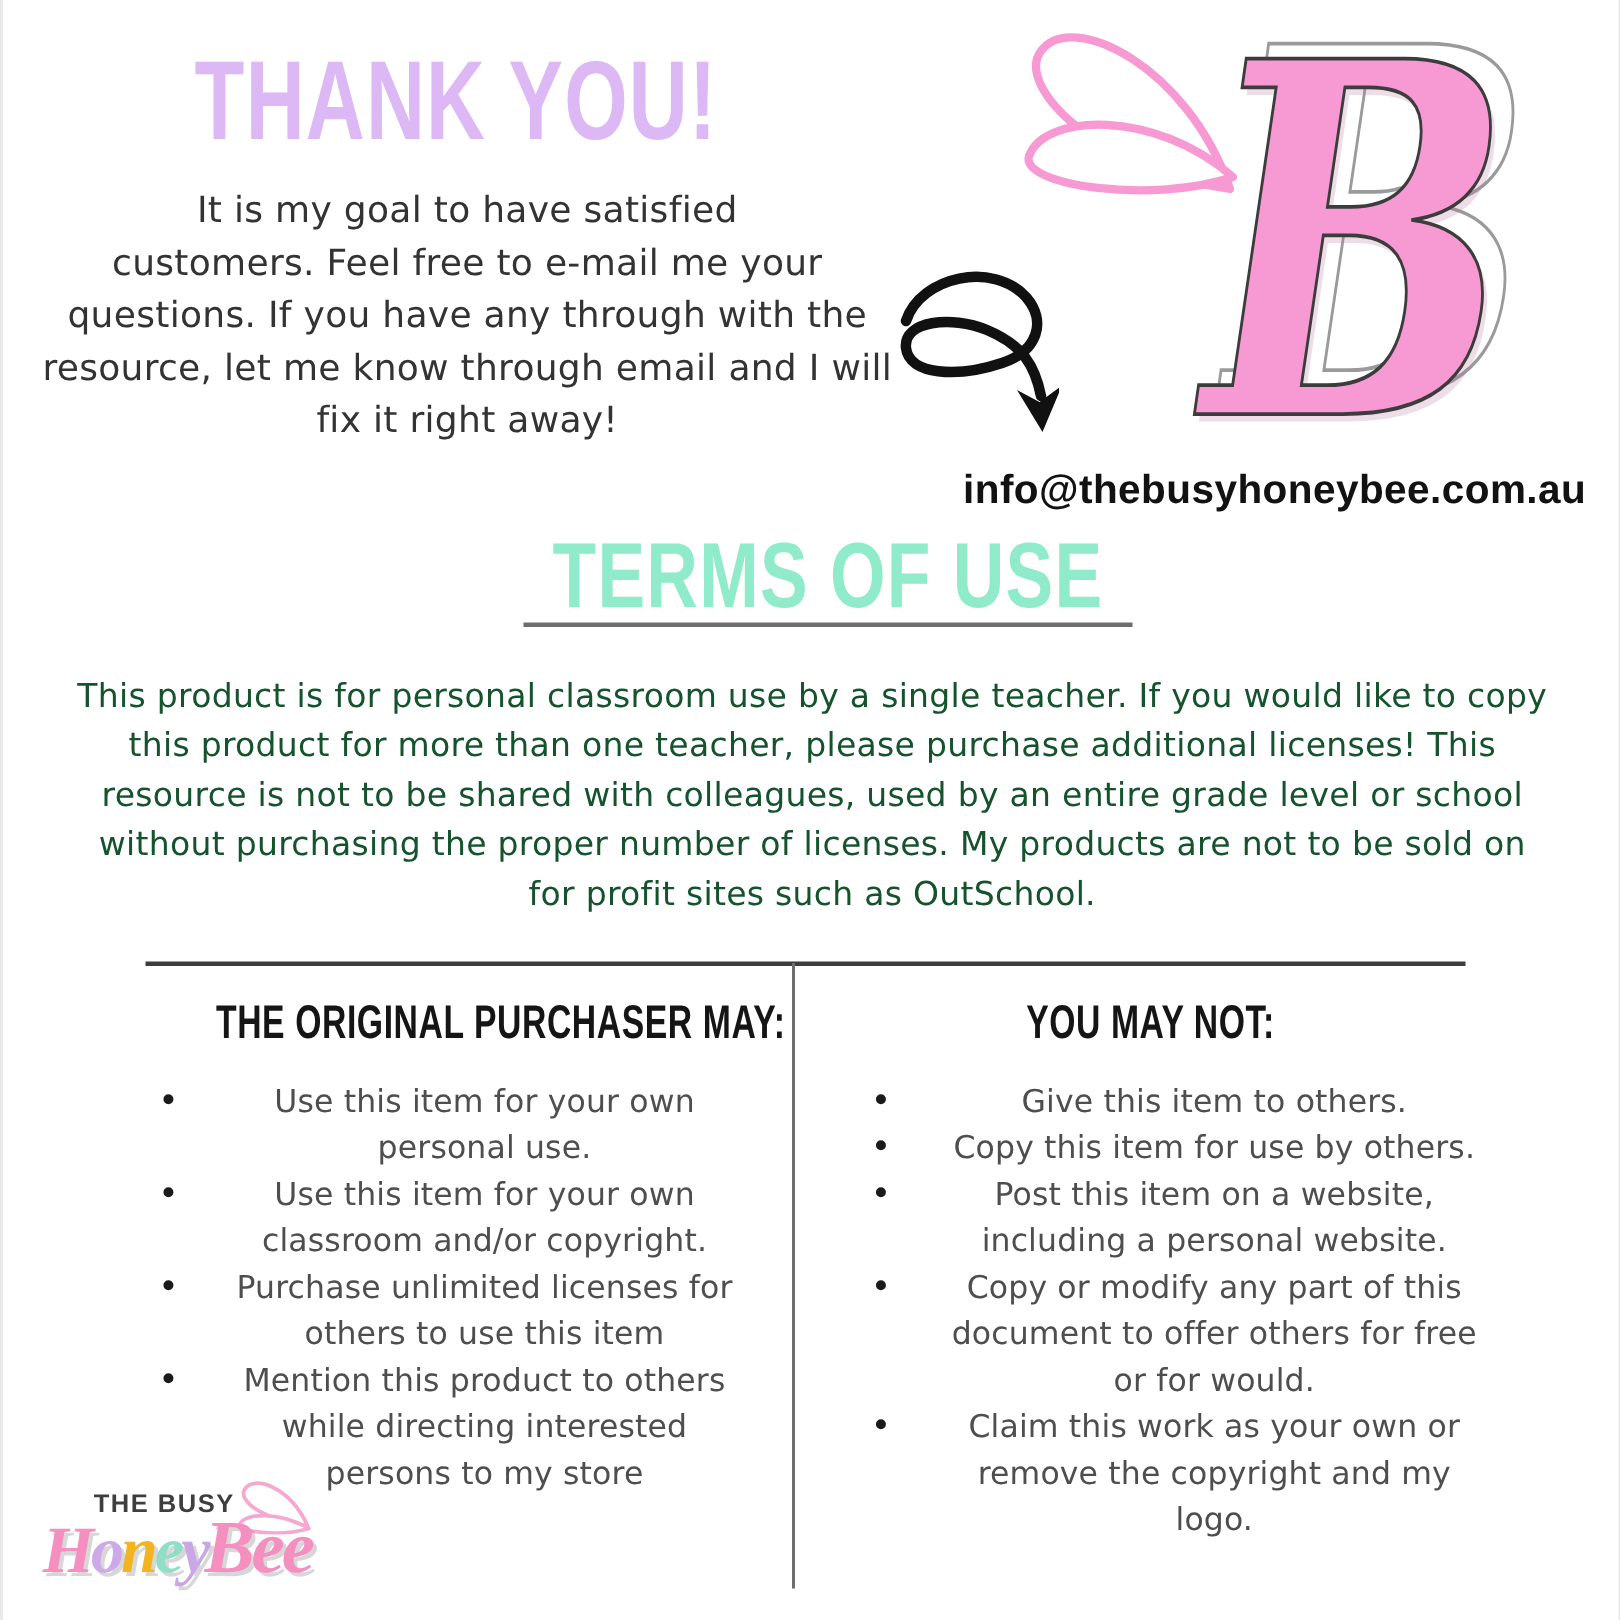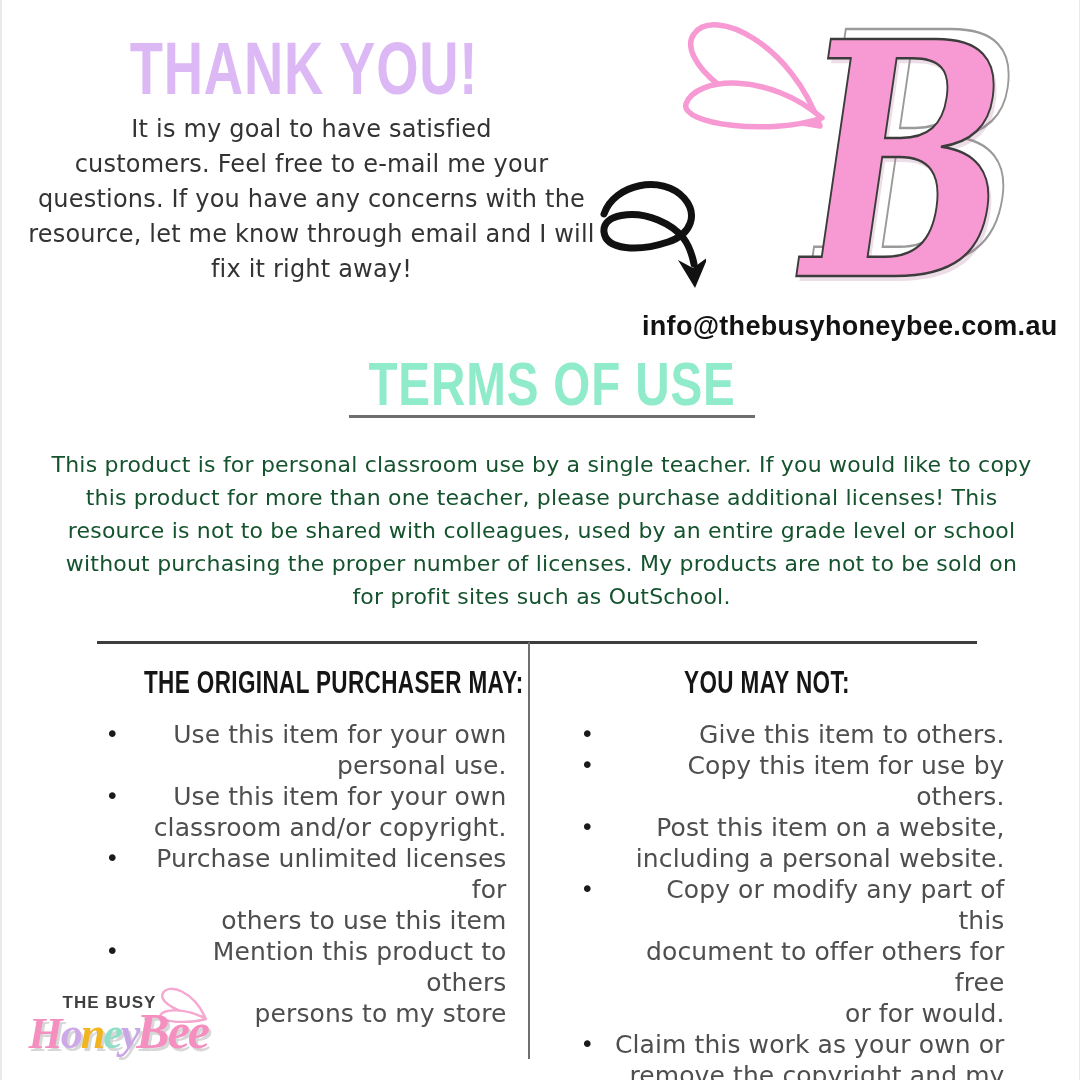--- a/index.html
+++ b/index.html
@@ -11,21 +11,21 @@
   .abs{position:absolute;}
 
   
   .thank-title{
     left:22px;top:20px;width:560px;height:86px;
     text-align:center;white-space:nowrap;
     font-family:"Liberation Sans",sans-serif;
     font-weight:bold;font-size:68px;line-height:86px;letter-spacing:1px;
     transform:scale(0.80,1.10);transform-origin:center top;
   }
-  .thank-body{left:18px;top:112px;width:584px;color:#333333;}
+  .thank-body{left:18px;top:123px;width:584px;color:#333333;}
   .pline{display:block;text-align:center;font-size:24px;line-height:35px;letter-spacing:0.2px;}
 
   
   .arrow-wrap{left:592px;top:176px;width:112px;height:118px;}
 
   
   .wings-wrap{left:672px;top:14px;width:170px;height:140px;}
   .brand-b-wrap{
     left:800px;top:0;width:240px;height:310px;
     transform:scale(0.75,1);transform-origin:0 0;
@@ -65,21 +65,21 @@
     transform:scale(0.75,1.05);transform-origin:center top;
   }
   .col-header.left{left:92px;}
   .col-header.right{left:565px;}
   .bullet-list{top:719px;list-style:none;margin:0;padding:0;color:#4e4e4e;}
   .bullet-list.left{left:100px;width:405px;}
   .bullet-list.right{left:575px;width:428px;}
   .bullet-item{display:flex;align-items:flex-start;}
   .dot{width:34px;flex:0 0 34px;font-size:23px;line-height:31px;color:#1a1a1a;padding-left:4px;}
   .btxt{flex:1;}
-  .bline{display:block;text-align:right;font-size:25px;line-height:31px;letter-spacing:0.1px;}
+  .bline{display:block;text-align:center;font-size:21px;line-height:31px;letter-spacing:0.1px;}
 
   
   .footer-logo{left:25px;top:983px;width:250px;height:97px;}
   .fl-top{
     position:absolute;left:36px;top:10px;
     font-family:"Liberation Sans",sans-serif;font-weight:bold;
     font-size:17px;letter-spacing:1px;color:#3e3e3e;white-space:nowrap;
   }
   .fl-script{
     position:absolute;left:2px;top:18px;white-space:nowrap;
@@ -96,21 +96,21 @@
 </head>
 <body>
 
 <div class="canvas">
 
   <div class="abs thank-title" style="color: rgb(220, 185, 244);">THANK YOU!</div>
 
   <div class="abs thank-body">
     <span class="pline">It is my goal to have satisfied</span>
     <span class="pline">customers. Feel free to e-mail me your</span>
-    <span class="pline">questions. If you have any concerns with the</span>
+    <span class="pline">questions. If you have any through with the</span>
     <span class="pline">resource, let me know through email and I will</span>
     <span class="pline">fix it right away!</span>
   </div>
 
   <div class="abs arrow-wrap">
     <svg width="112" height="118" viewBox="0 0 112 118">
       <path d="M 10 38 C 20 8 68 -2 90 22 C 104 38 98 58 74 66 C 44 76 12 74 10 56 C 8 38 40 34 64 44 C 88 54 96 68 100 88" fill="none" stroke-width="7" stroke-linecap="round" stroke="#111111"></path>
       <path d="M 84 84 L 101 112 L 114 81 L 99 92 Z" fill="#111111"></path>
     </svg>
   </div>
@@ -165,20 +165,21 @@
       <span class="dot">•</span>
       <span class="btxt">
         <span class="bline">Purchase unlimited licenses for</span>
         <span class="bline">others to use this item</span>
       </span>
     </li>
     <li class="bullet-item">
       <span class="dot">•</span>
       <span class="btxt">
         <span class="bline">Mention this product to others</span>
+        <span class="bline">while directing interested</span>
         <span class="bline">persons to my store</span>
       </span>
     </li>
   </ul>
 
   <ul class="abs bullet-list right">
     <li class="bullet-item">
       <span class="dot">•</span>
       <span class="btxt">
         <span class="bline">Give this item to others.</span>

